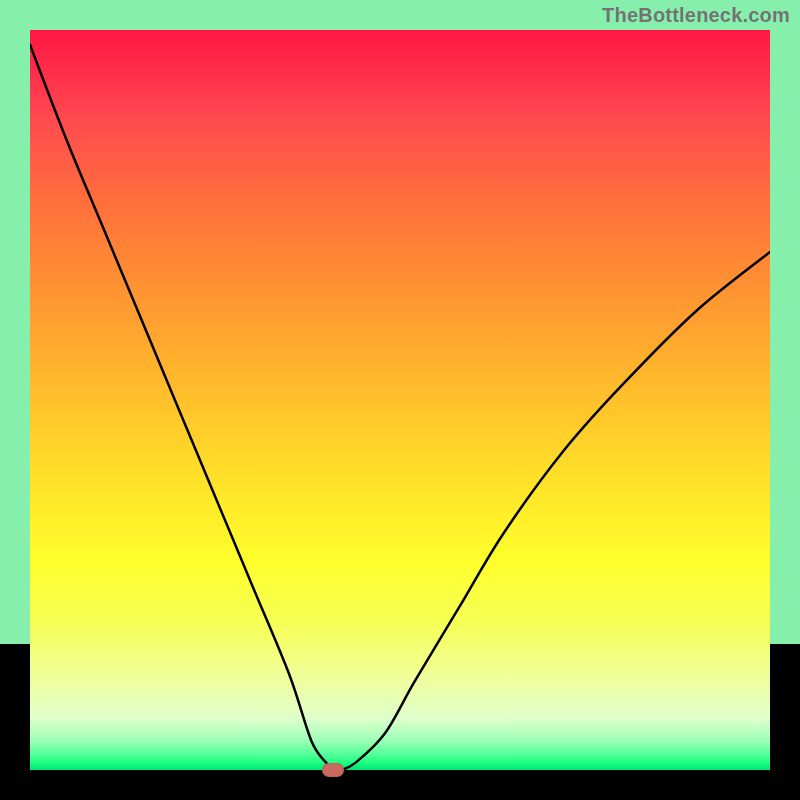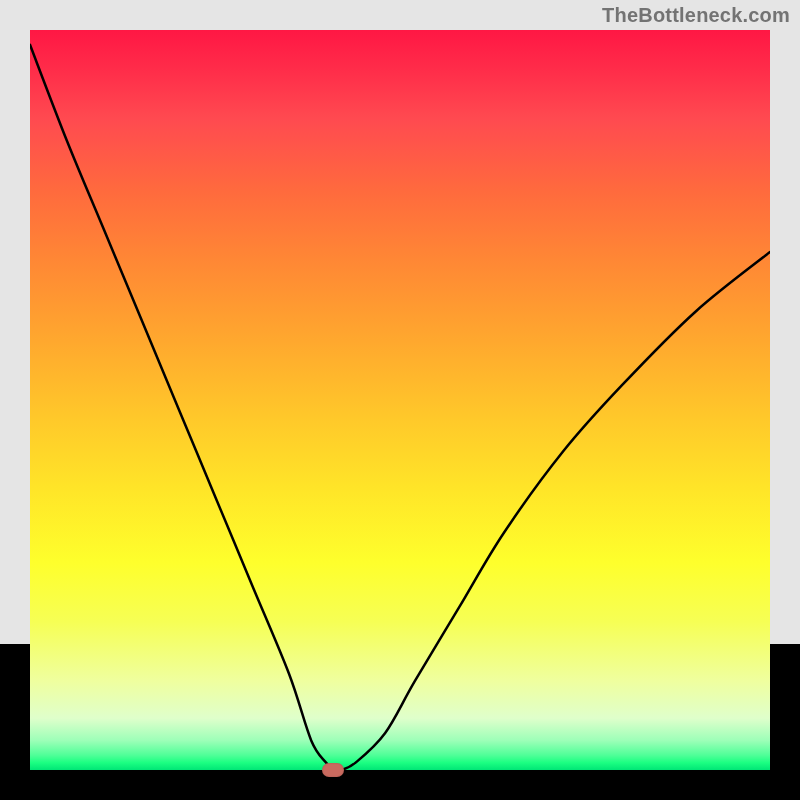--- a/index.html
+++ b/index.html
@@ -6,21 +6,21 @@
   body {
     width: 800px;
     height: 800px;
     overflow: hidden;
     background: #000;
     position: relative;
   }
   .outer {
     width: 800px;
     height: 644px;
-    background: #e5e5e5;
+    background: #86efac;
     position: relative;
   }
   .plot-area {
     position: absolute;
     left: 30px;
     top: 30px;
     width: 740px;
     height: 740px;
     background: linear-gradient(to bottom,
       #ff1744 0%,

